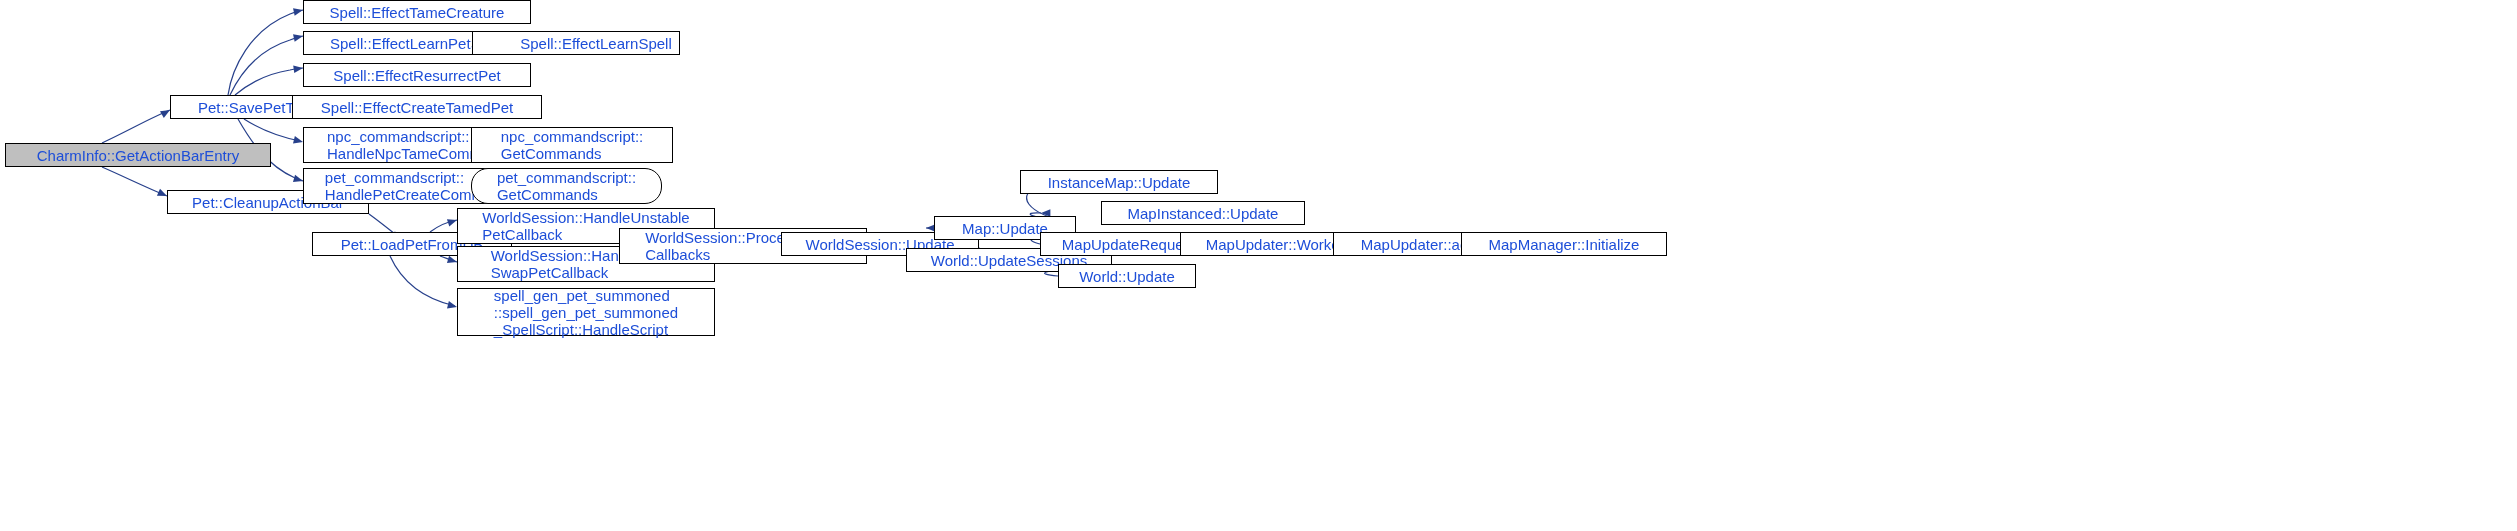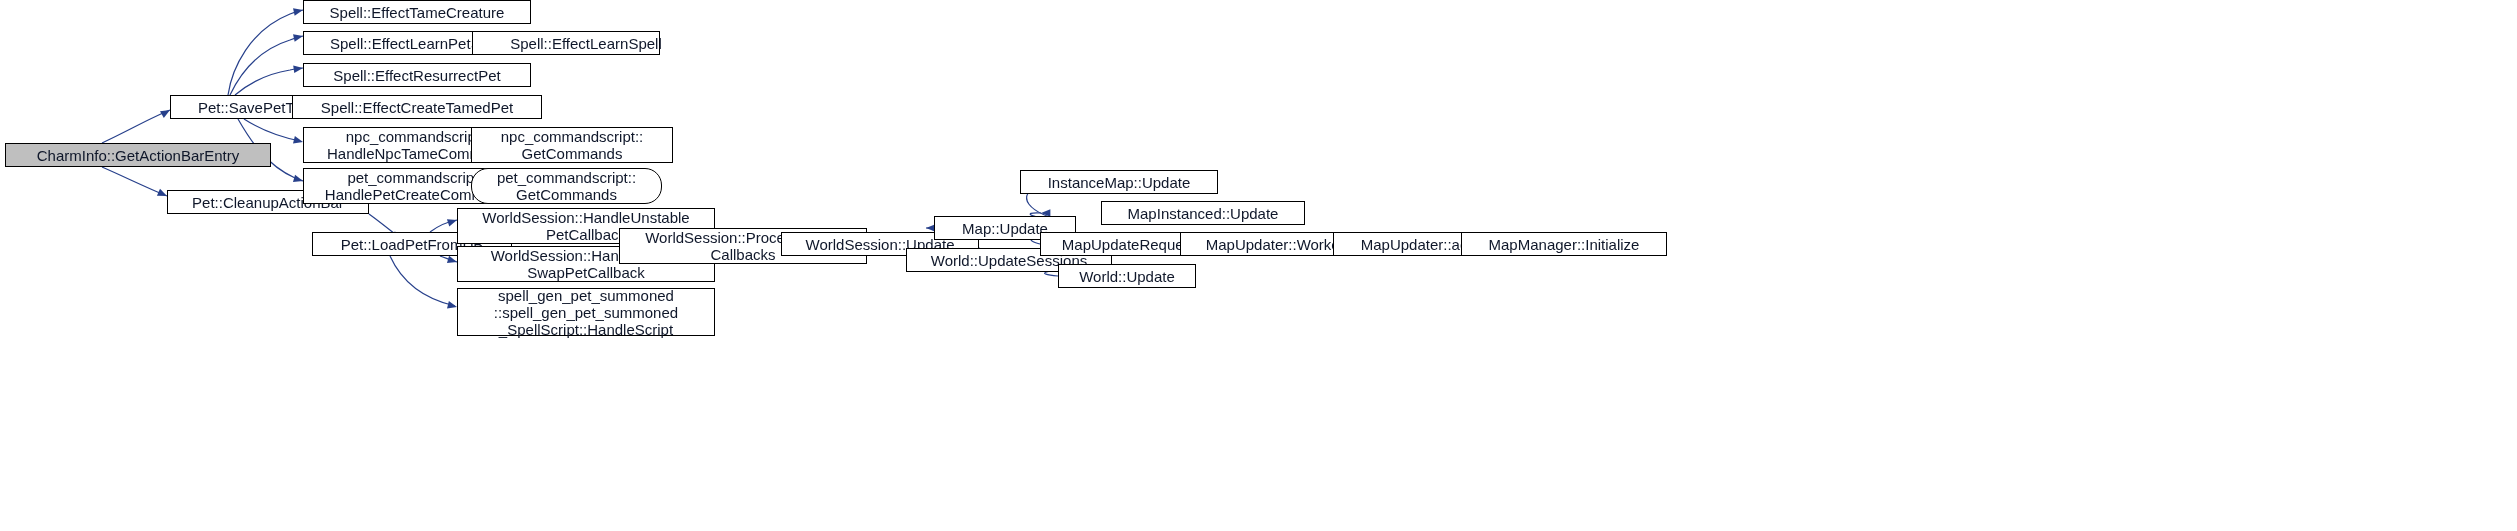--- a/index.html
+++ b/index.html
@@ -23,27 +23,27 @@
     top: 0;
     width: 2517px;
     height: 531px;
     pointer-events: none;
   }
   .node {
     position: absolute;
     box-sizing: border-box;
     border: 1px solid #000000;
     background: #ffffff;
-    color: #0f172a;
+    color: #1d4ed8;
     font-size: 15px;
     line-height: 17px;
     display: flex;
     align-items: center;
     justify-content: center;
-    text-align: center;
+    text-align: left;
     white-space: pre;
     font-family: "Liberation Sans", sans-serif;
   }
   .node.root {
     background: #bfbfbf;
   }
 </style>
 </head>
 <body>
 
@@ -110,21 +110,21 @@
     <div class="node" style="left: 170px; top: 95px; width: 180px; height: 24px;">Pet::SavePetToDB</div>
     <div class="node" style="left: 167px; top: 190px; width: 202px; height: 24px;">Pet::CleanupActionBar</div>
     <div class="node" style="left: 303px; top: 0px; width: 228px; height: 24px;">Spell::EffectTameCreature</div>
     <div class="node" style="left: 303px; top: 31px; width: 228px; height: 24px;">Spell::EffectLearnPetSpell</div>
     <div class="node" style="left: 292px; top: 95px; width: 250px; height: 24px;">Spell::EffectCreateTamedPet</div>
     <div class="node" style="left: 303px; top: 63px; width: 228px; height: 24px;">Spell::EffectResurrectPet</div>
     <div class="node" style="left: 303px; top: 127px; width: 228px; height: 36px;">npc_commandscript::
 HandleNpcTameCommand</div>
     <div class="node" style="left: 303px; top: 168px; width: 228px; height: 36px;">pet_commandscript::
 HandlePetCreateCommand</div>
-    <div class="node" style="left: 472px; top: 31px; width: 188px; height: 24px; padding-left: 40px;">Spell::EffectLearnSpell</div>
+    <div class="node" style="left: 472px; top: 31px; width: 208px; height: 24px; padding-left: 40px;">Spell::EffectLearnSpell</div>
     <div class="node" style="left: 471px; top: 127px; width: 202px; height: 36px;">npc_commandscript::
 GetCommands</div>
     <div class="node" style="left: 471px; top: 168px; width: 191px; height: 36px; border-radius: 17px;">pet_commandscript::
 GetCommands</div>
     <div class="node" style="left: 312px; top: 232px; width: 200px; height: 24px;">Pet::LoadPetFromDB</div>
     <div class="node" style="left: 457px; top: 208px; width: 258px; height: 36px;">WorldSession::HandleUnstable
 PetCallback</div>
     <div class="node" style="left: 457px; top: 246px; width: 258px; height: 36px;">WorldSession::HandleStable
 SwapPetCallback</div>
     <div class="node" style="left: 457px; top: 288px; width: 258px; height: 48px;">spell_gen_pet_summoned

